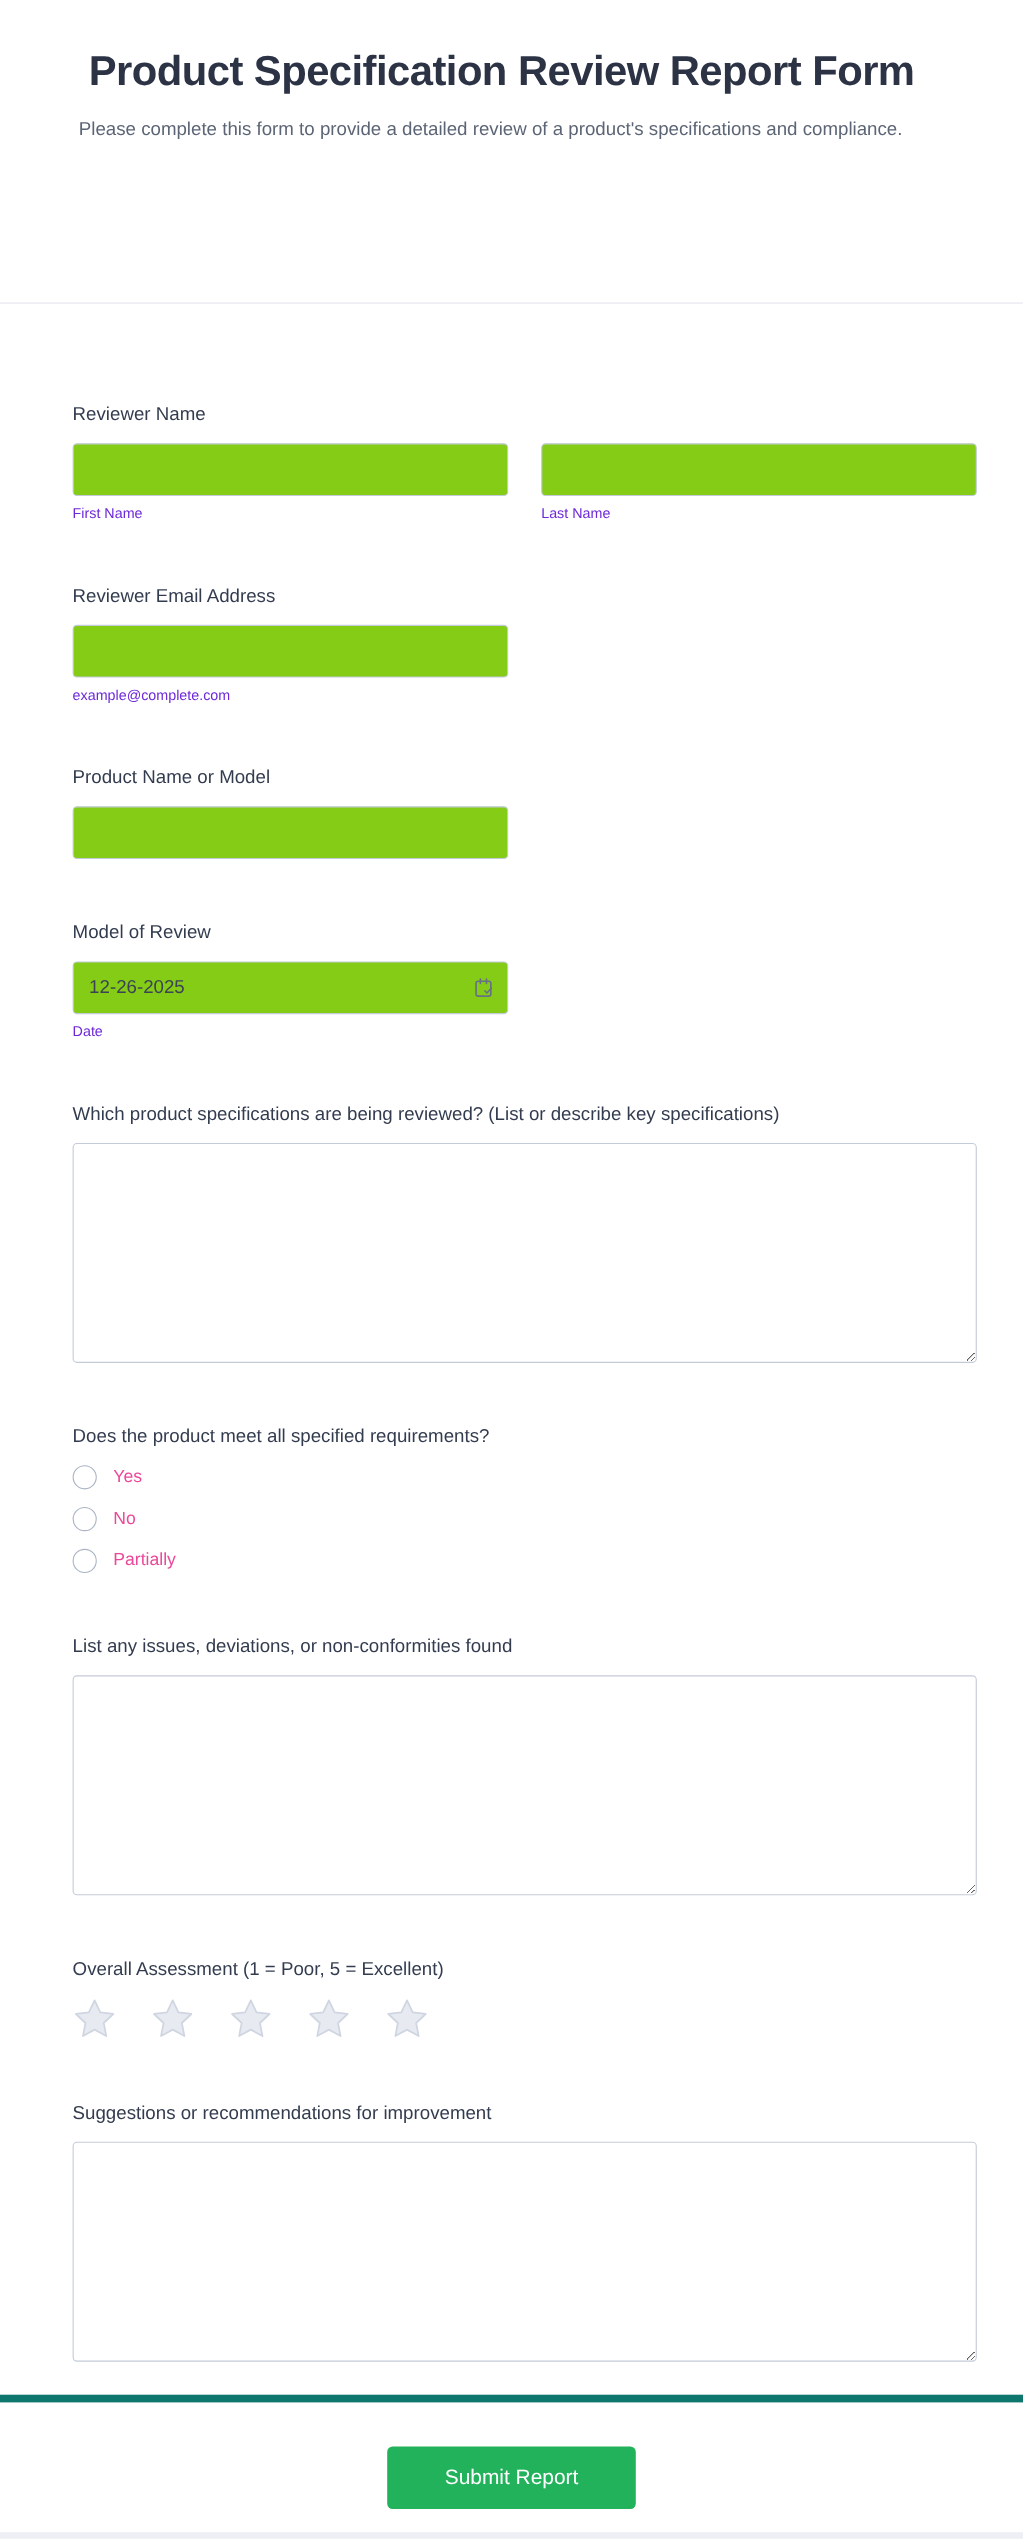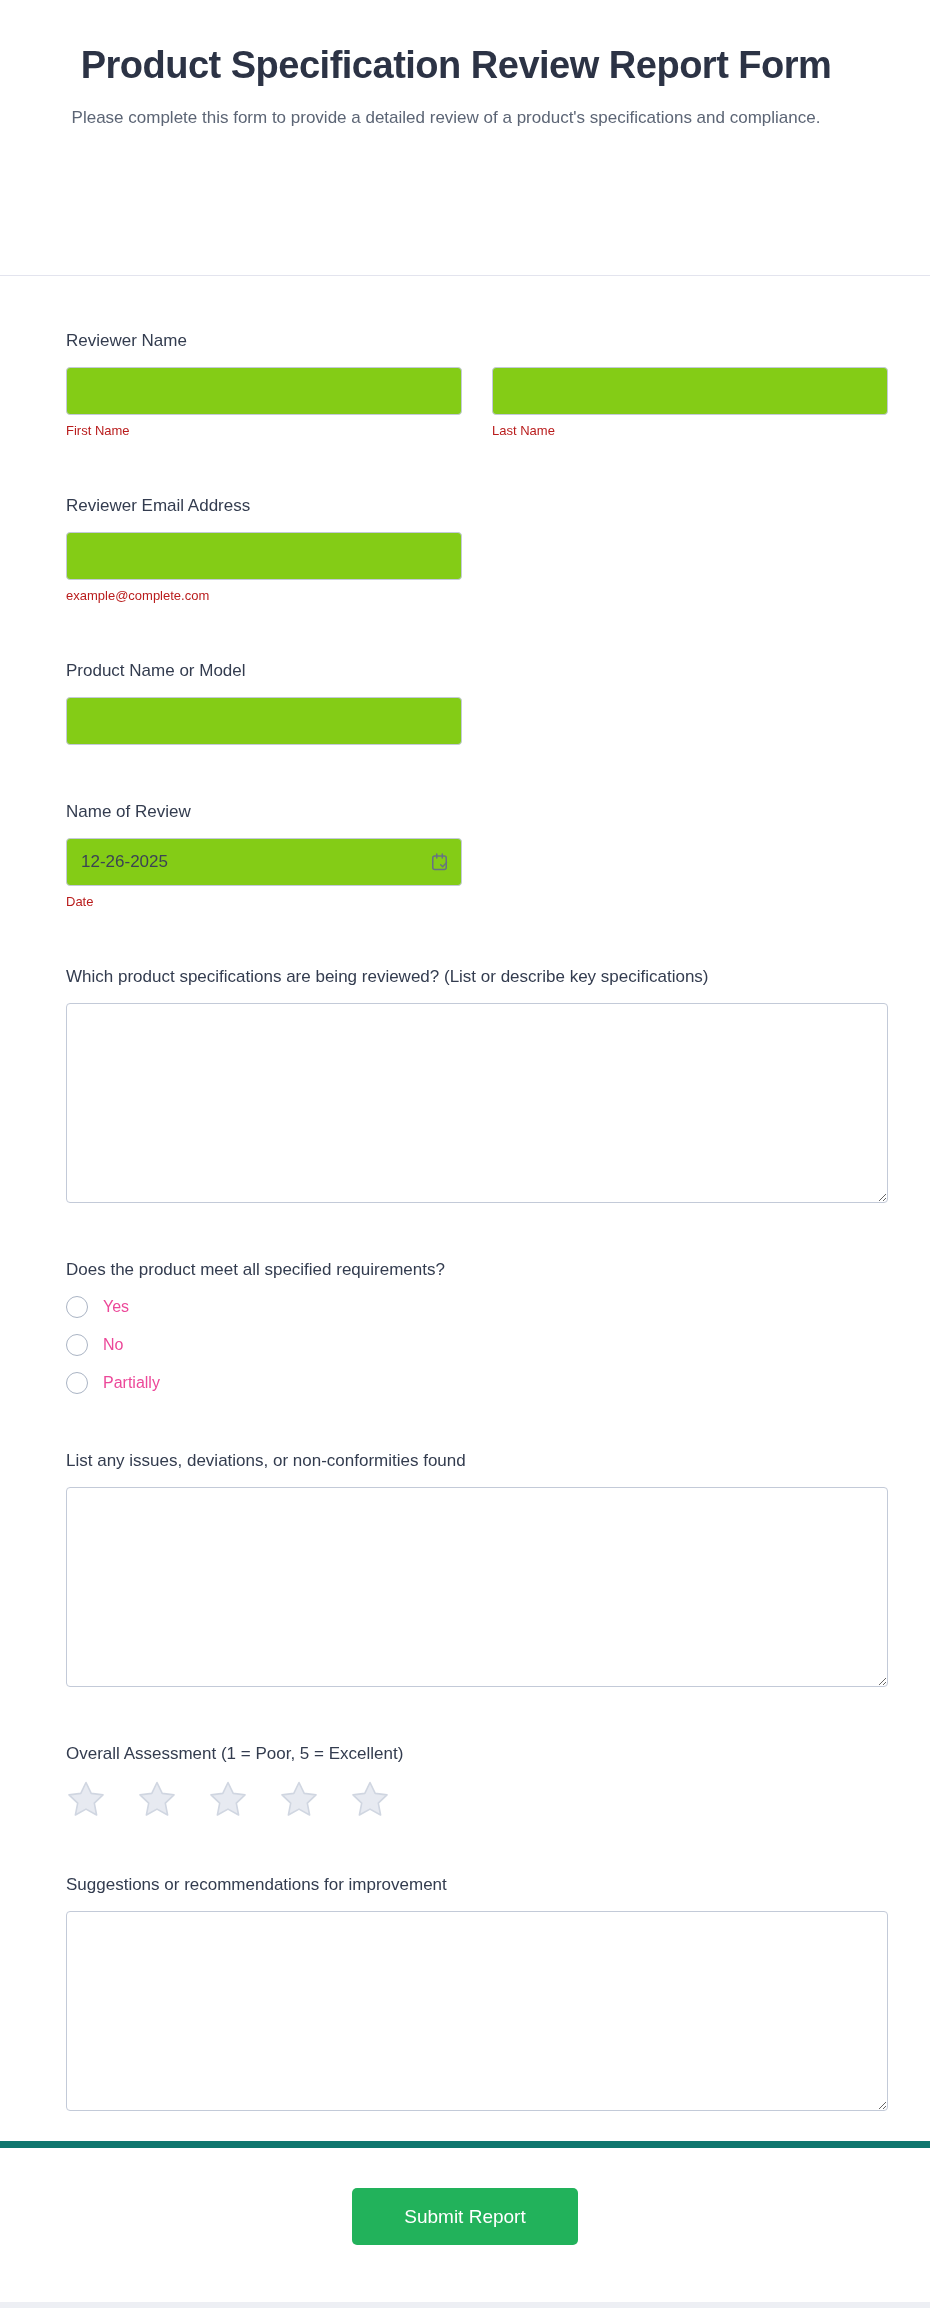--- a/index.html
+++ b/index.html
@@ -37,21 +37,21 @@
     margin: 9px 0 0 0;
     max-width: 760px;
     font-size: 17px;
     line-height: 29px;
     color: #5c6575;
   }
   
   .form-body {
     padding: 54px 42px 0 66px;
   }
-  .field-group { margin-bottom: 56px; }
+  .field-group { margin-bottom: 56px; margin-top: 36px; }
   .field-label {
     font-size: 17px;
     line-height: 22px;
     font-weight: 500;
     color: #333c4f;
     margin-bottom: 15px;
   }
   .field-label.wrap-narrow { max-width: 700px; }
   .text-input {
     display: block;
@@ -63,21 +63,21 @@
     font-family: inherit;
     font-size: 17px;
     color: #3b4354;
     padding: 0 14px;
     outline: none;
   }
   .sublabel {
     margin-top: 8px;
     font-size: 13px;
     line-height: 16px;
-    color: #b91c1c;
+    color: #6d28d9;
   }
   .name-row { display: flex; gap: 30px; }
   .name-col { width: 396px; }
   .name-col .text-input { width: 100%; }
   .date-wrap { position: relative; width: 396px; }
   .date-wrap .text-input { width: 100%; padding-right: 44px; }
   .date-icon {
     position: absolute;
     right: 13px;
     top: 50%;
@@ -176,21 +176,21 @@
       <input type="text" class="text-input" value="" style="">
       <div class="sublabel">example@complete.com</div>
     </div>
 
     <div class="field-group">
       <div class="field-label">Product Name or Model</div>
       <input type="text" class="text-input" value="" style="">
     </div>
 
     <div class="field-group">
-      <div class="field-label">Name of Review</div>
+      <div class="field-label">Model of Review</div>
       <div class="date-wrap">
         <input type="text" class="text-input" value="12-26-2025" style="">
         <span class="date-icon">
           <svg width="19" height="19" viewBox="0 0 24 24" fill="none" stroke="#677184" stroke-width="1.9" stroke-linecap="round" stroke-linejoin="round">
             <rect x="3.5" y="4.5" width="17" height="17" rx="2.5"></rect>
             <line x1="8.5" y1="2" x2="8.5" y2="7"></line>
             <line x1="15.5" y1="2" x2="15.5" y2="7"></line>
             <polyline points="13.5,15.5 16,18 21,12.5" stroke-width="1.7"></polyline>
           </svg>
         </span>

